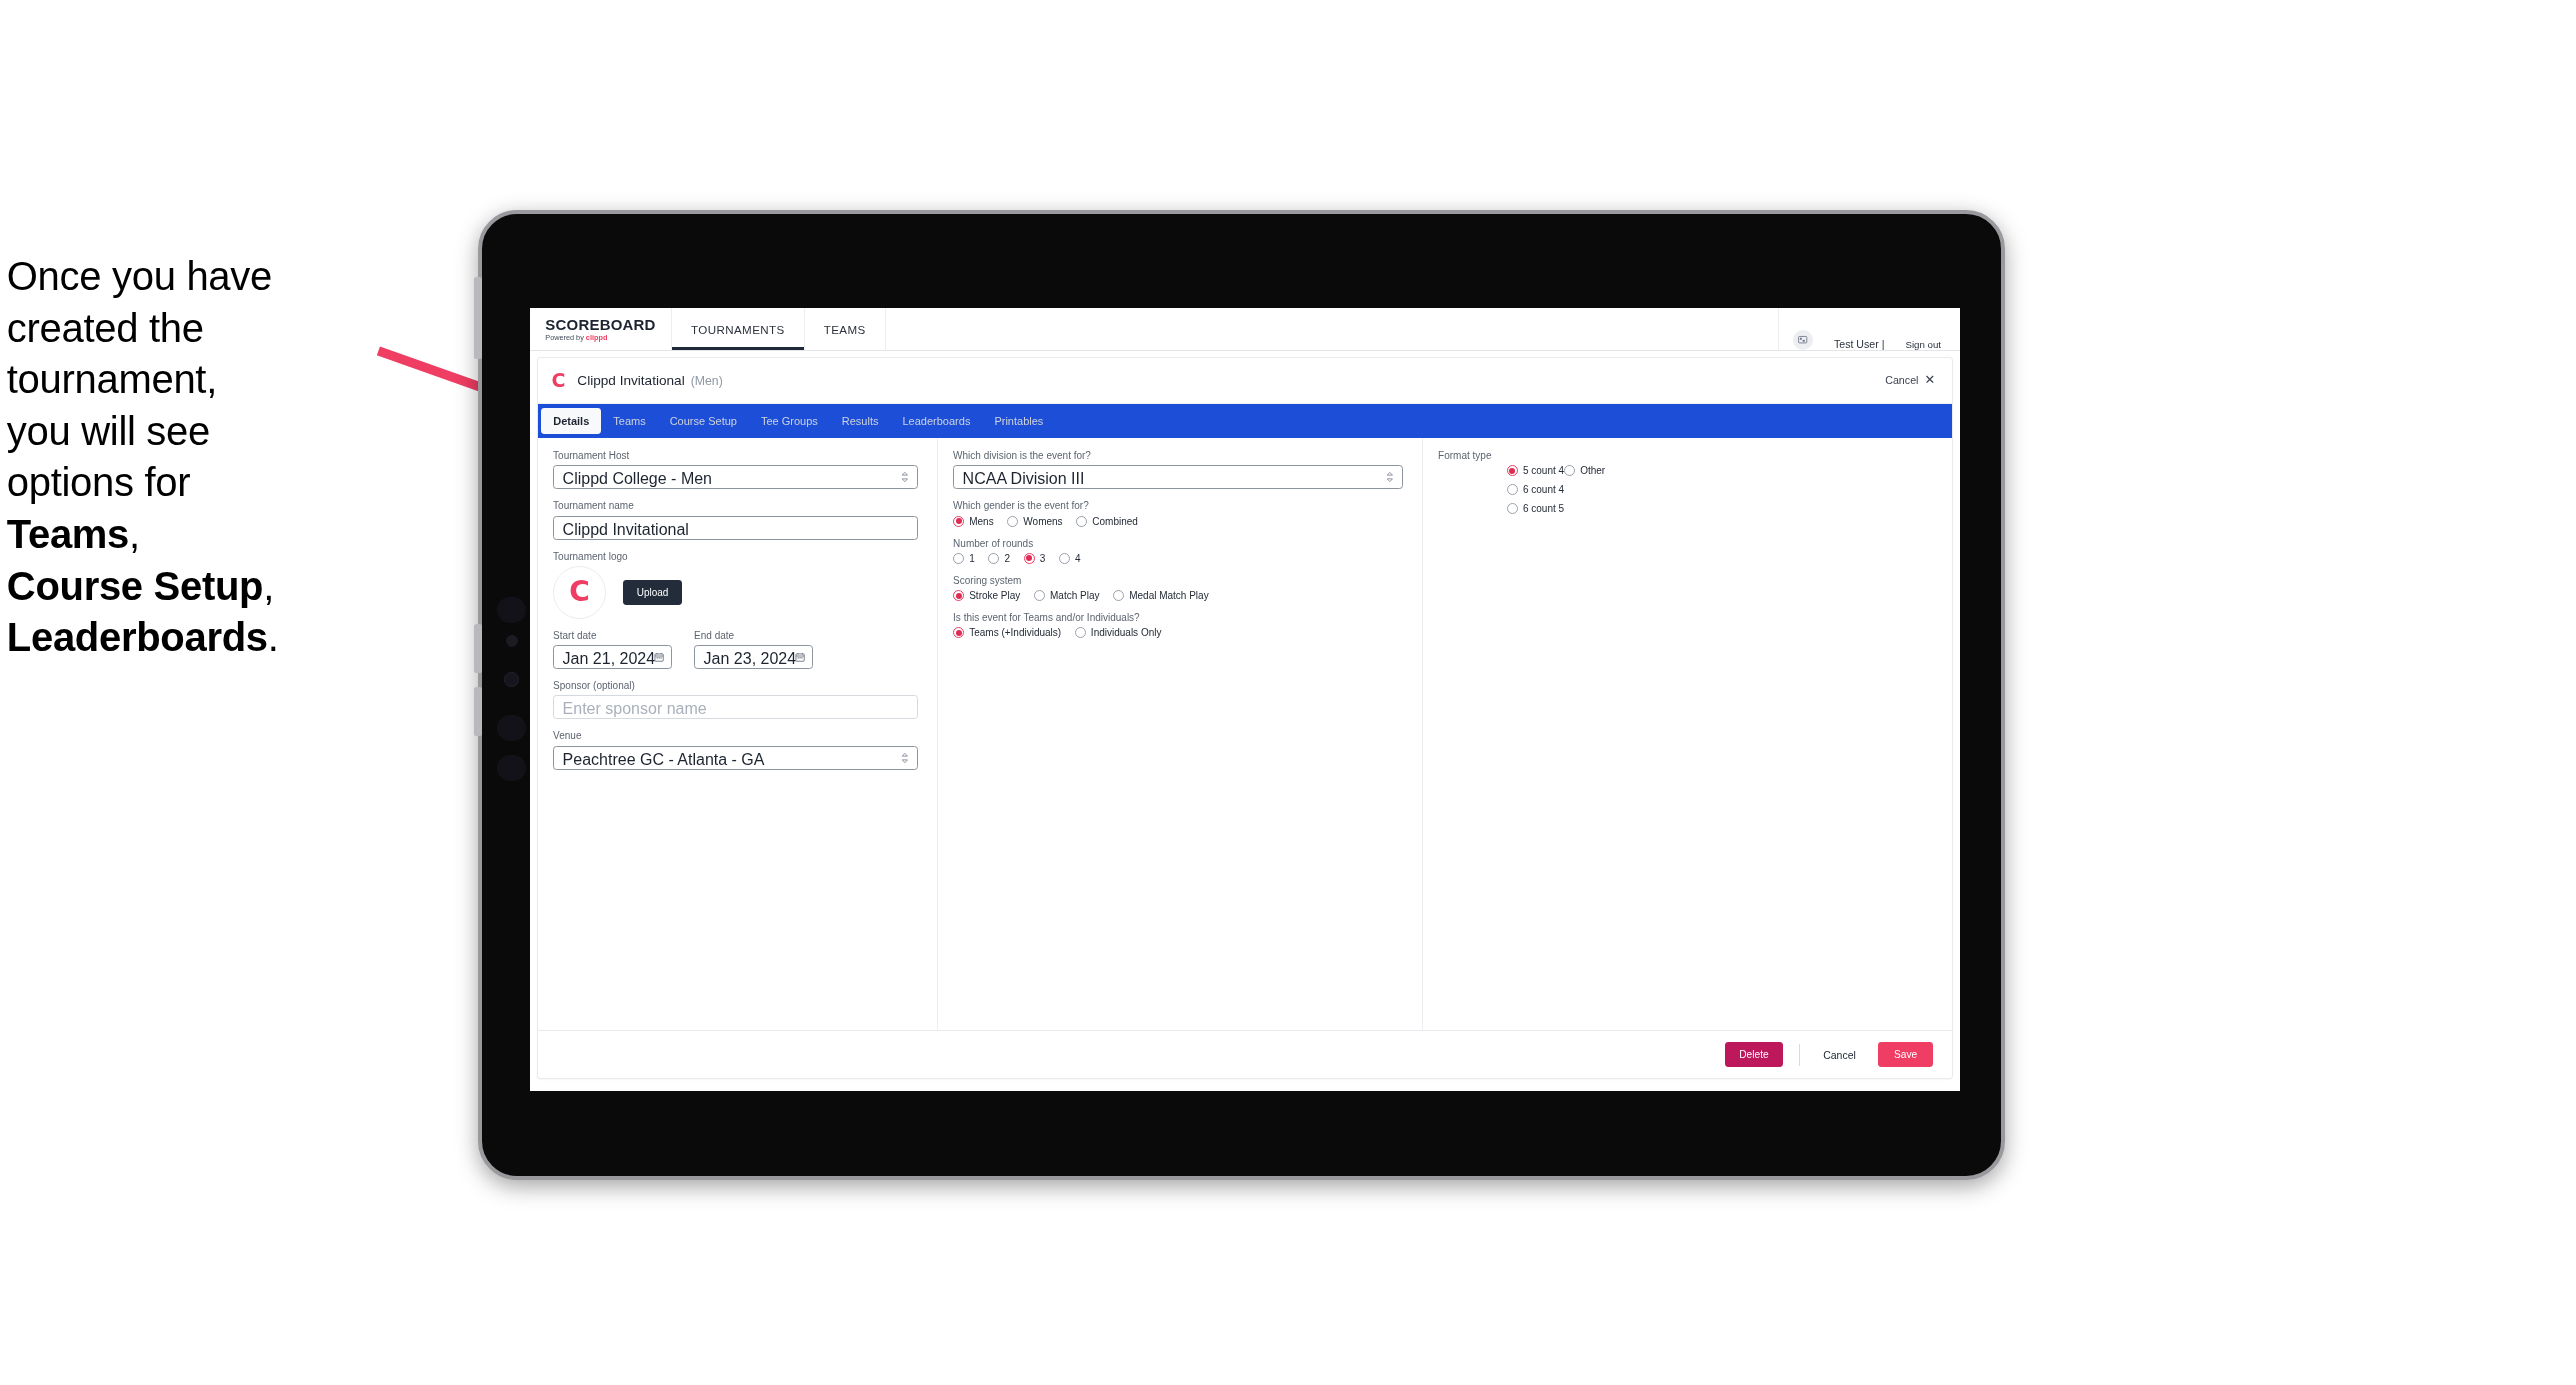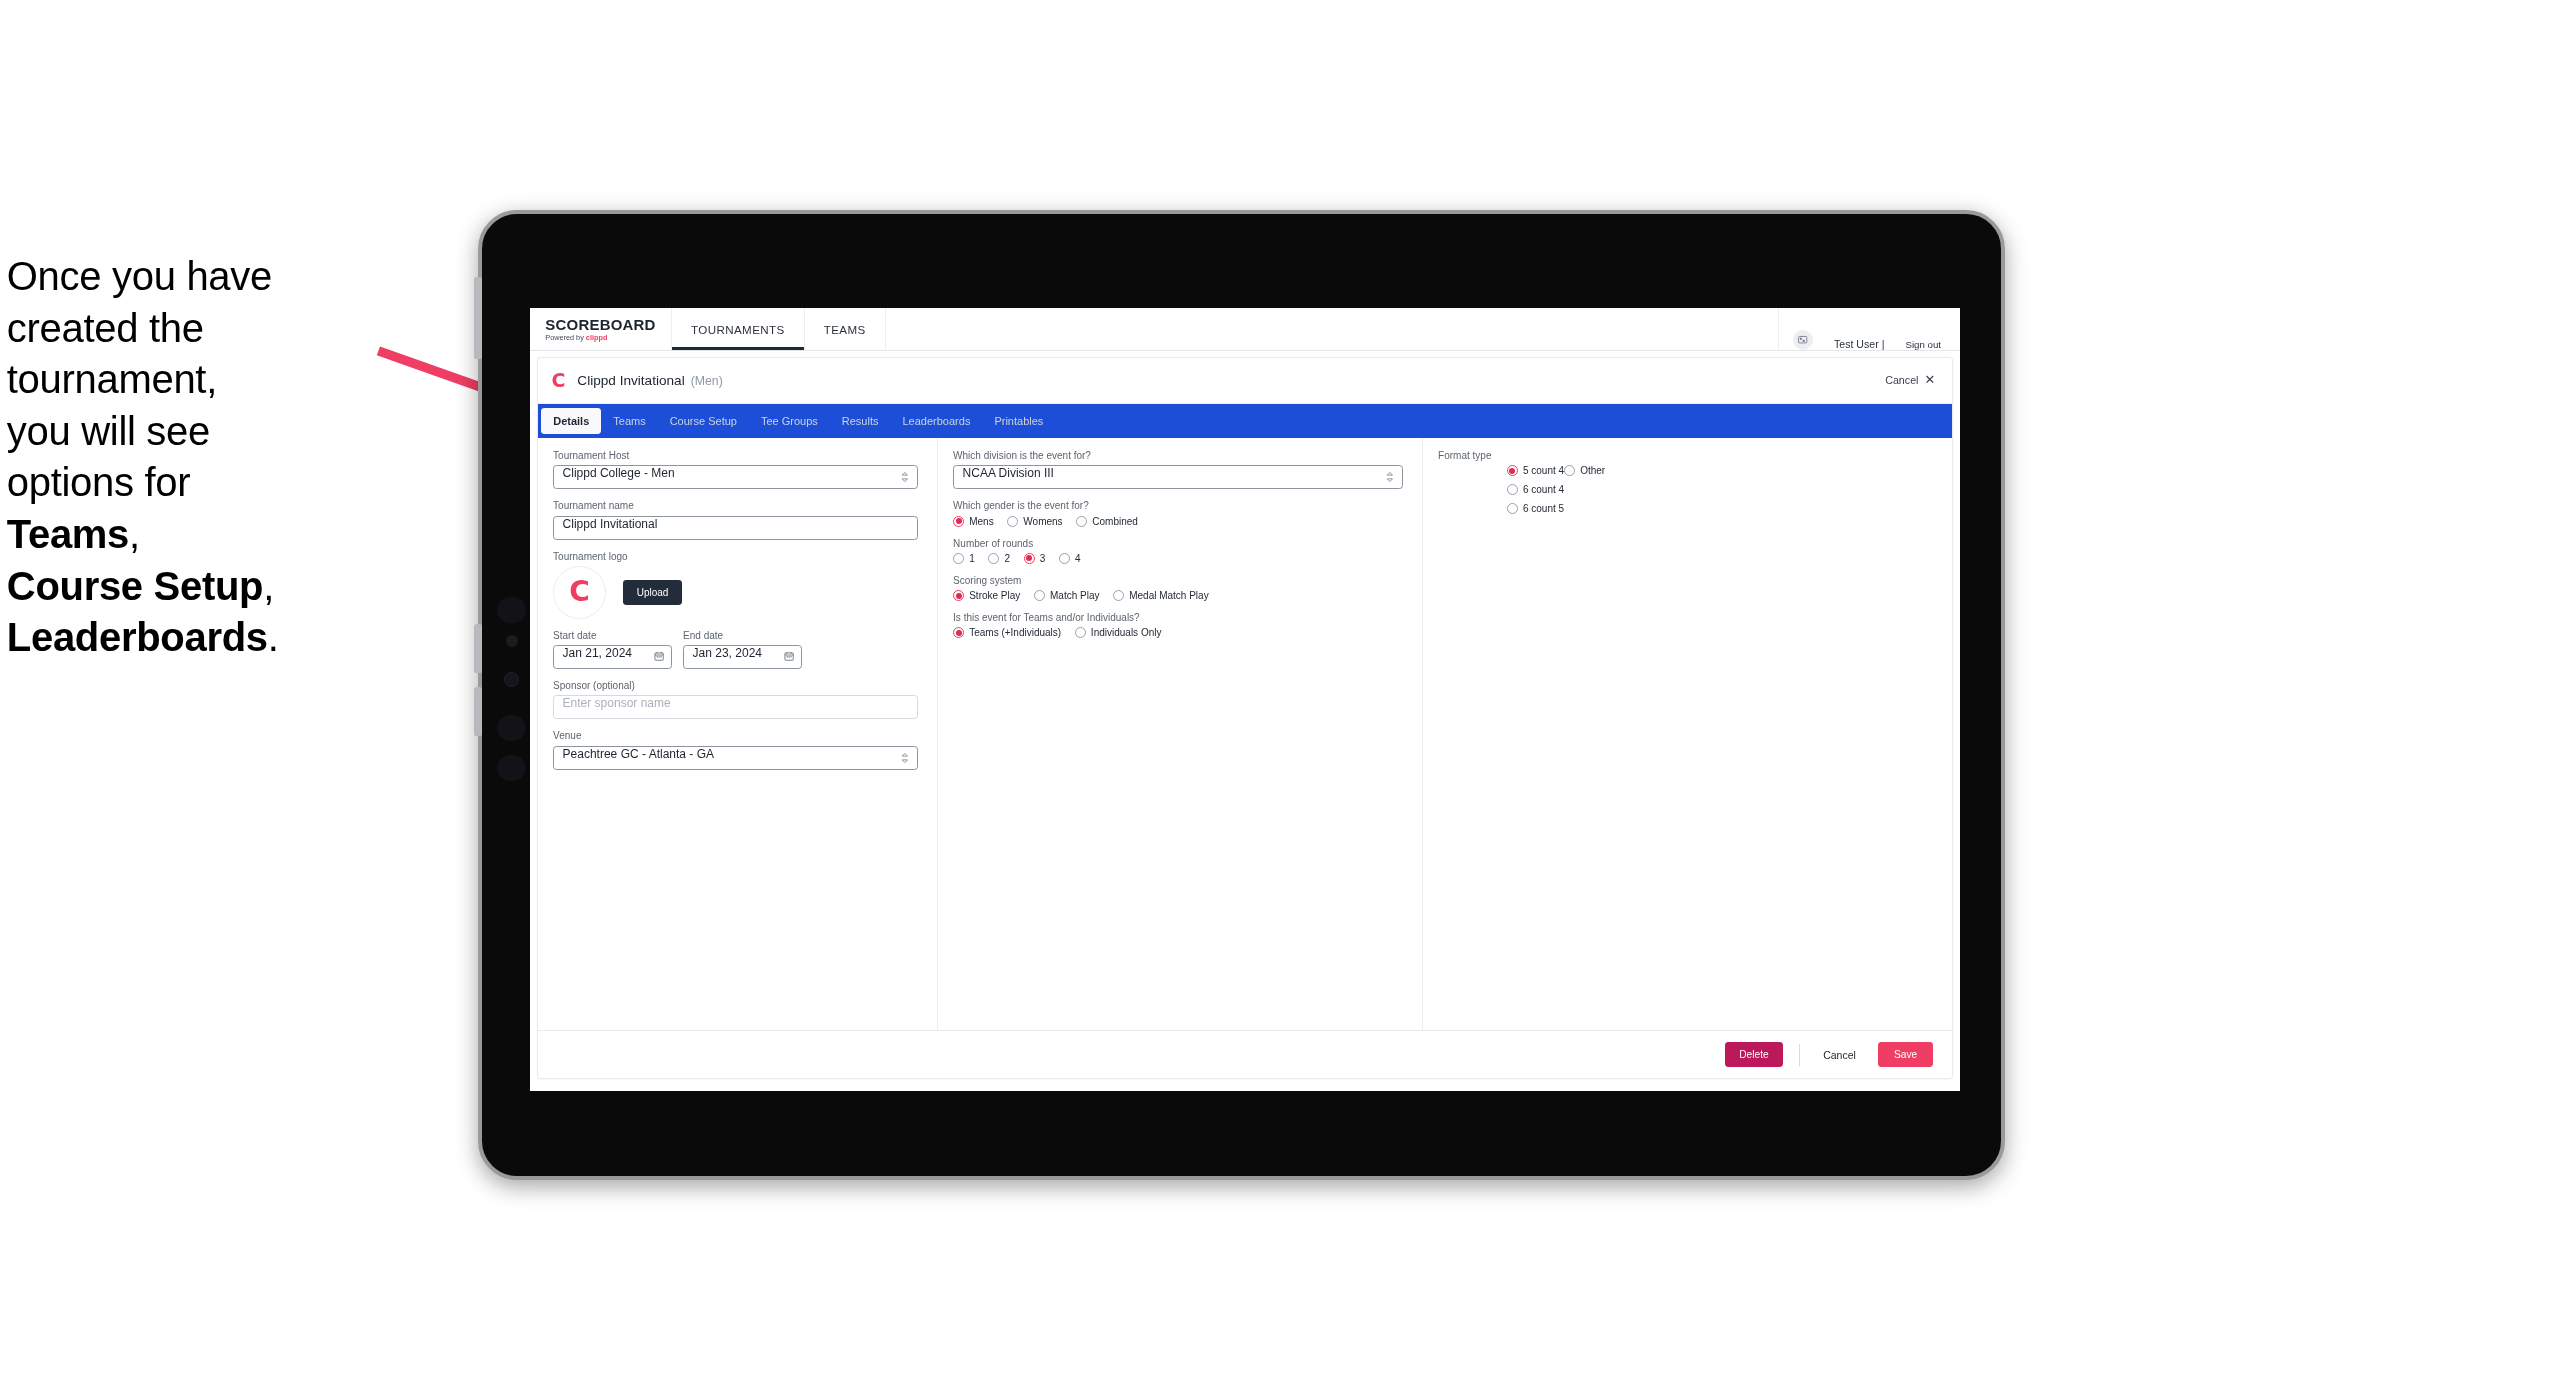--- a/index.html
+++ b/index.html
@@ -124,22 +124,22 @@
   .col { padding: 12px 19px 0 15.3px; }
   #col1 { width: 400px; border-right:0.9px solid #ebedf0; }
   #col2 { width: 485px; border-right:0.9px solid #ebedf0; }
   #col3 { flex:1; }
 
   .flabel { font-size:10px; color:#5c646f; margin-bottom:4.3px; }
   .fgroup { margin-bottom: 11px; }
 
   .finput, .fselect {
     width:100%; height:24px; border:0.9px solid #8c949e; border-radius:3.4px;
-    background:#fff; font-size:12px; color:#1d2430;
-    display:flex; align-items:flex-start; padding: 0 8.5px; position:relative;
+    background:#fff; font-size:16px; color:#1d2430;
+    display:flex; align-items:flex-end; padding: 0 8.5px; position:relative;
   }
   .finput.placeholder { color:#aab1ba; border-color:#d6dade; }
   .chev {
     position:absolute; right:7.7px; top:50%; transform:translateY(-50%);
     display:flex; flex-direction:column; gap:0.9px; color:#6d7580;
   }
   .cal { position:absolute; right:6.8px; top:50%; transform:translateY(-50%); }
 
   
   #logowrap { display:flex; align-items:center; gap:17px; margin-top:3.4px; }
@@ -148,21 +148,21 @@
     display:flex; align-items:center; justify-content:center;
   }
   #logocircle span {
     font-family:"DejaVu Sans", sans-serif; font-weight:800; font-size:28px; color:#ef3d63; line-height:1;
   }
   #uploadbtn {
     background:#232c3a; color:#fff; font-size:10px; border-radius:3.4px;
     padding: 6.8px 13.6px; cursor:pointer;
   }
 
-  #daterow { display:flex; gap:11px; }
+  #daterow { display:flex; gap:22px; }
   #daterow .dcell { width:119px; }
 
   
   .radrow { display:flex; align-items:center; gap:13.6px; flex-wrap:wrap; margin-top:1.7px; }
   .radio { display:flex; align-items:center; gap:5.1px; cursor:pointer; font-size:10px; color:#242b36; }
   .dot {
     width:11px; height:11px; border-radius:50%; border:1.2px solid #9aa1ab;
     background:#fff; display:flex; align-items:center; justify-content:center; flex:0 0 auto;
   }
   .radio.on .dot { border-color:#ef3d63; }

